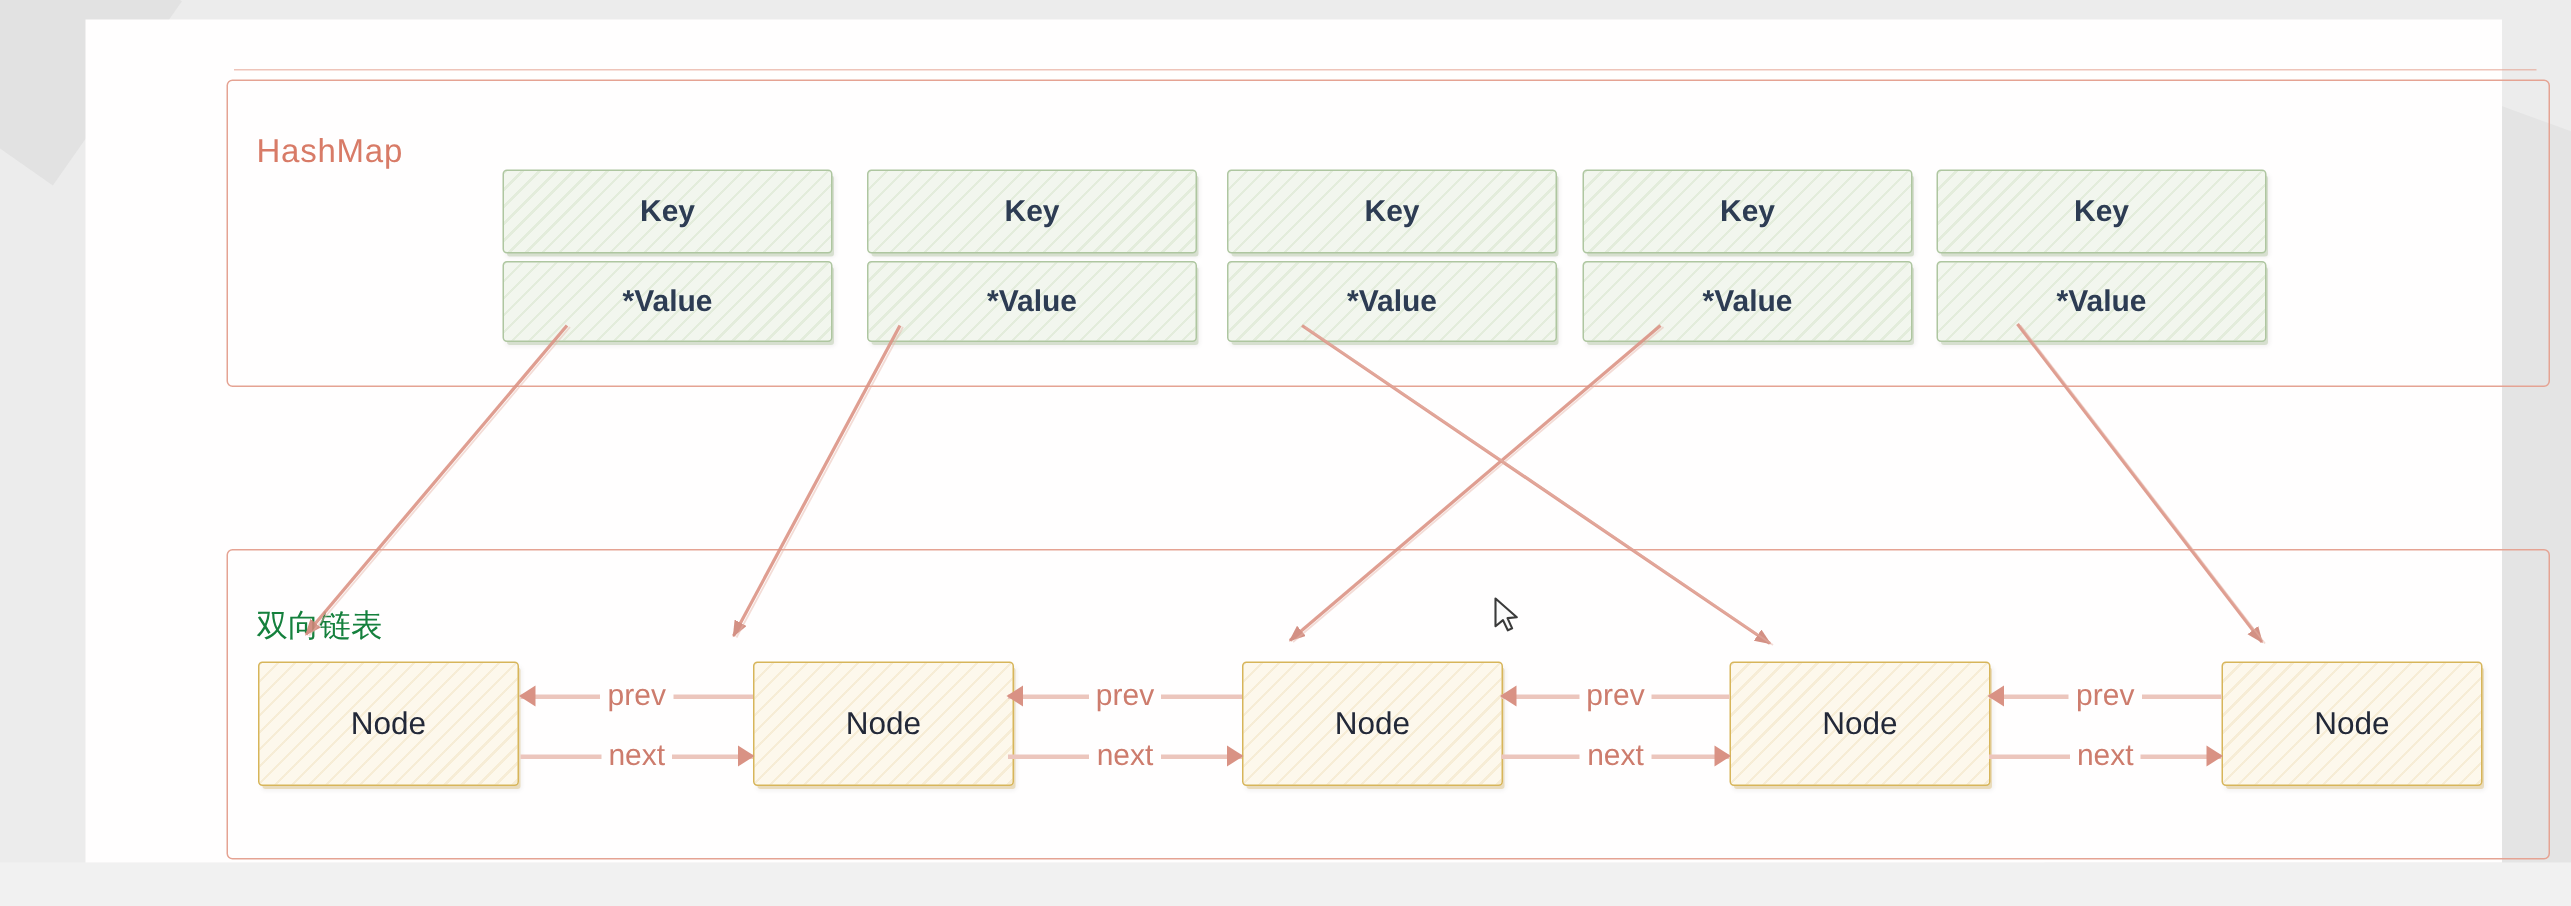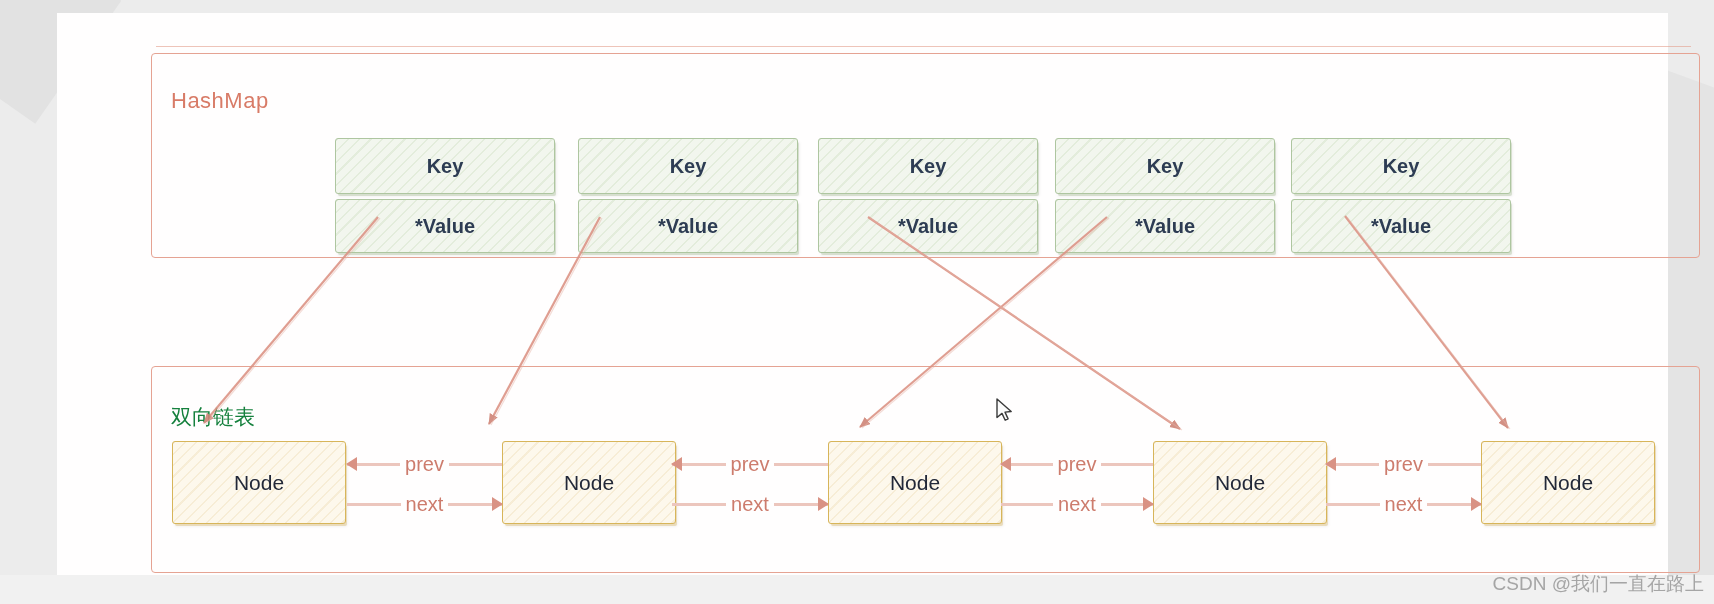--- a/index.html
+++ b/index.html
@@ -30,21 +30,21 @@
   .ghost-watermark { position:absolute; left:196px; top:6px; font-size:27px; font-weight:bold;
     color:rgba(198,192,180,.30); letter-spacing:2px; white-space:nowrap; }
 
   
   .kv-col { position:absolute; top:59px; width:220px; }
   .kv-box { width:220px; border:1.6px solid #aec6a0; border-radius:3px; background:#f2f6ee;
     background-image:repeating-linear-gradient(135deg, rgba(168,198,146,.20) 0 1.5px, transparent 1.5px 8px);
     box-shadow:2px 3px 0 -1px rgba(150,180,125,.30), 2px 3px 3px rgba(0,0,0,.05);
     display:flex; align-items:center; justify-content:center;
     font-size:20px; font-weight:600; color:#2d3c53; }
-  .kv-key { height:56px;margin-top:25px; }
+  .kv-key { height:56px; }
   .kv-value { height:54px; margin-top:5px; }
   .col-1 { left:183px; } .col-2 { left:426px; } .col-3 { left:666px; } .col-4 { left:903px; } .col-5 { left:1139px; }
 
   
   .node-box { position:absolute; top:74px; width:174px; height:83px;
     border:1.8px solid #d7b55a; border-radius:3px; background:#fdf8ec;
     background-image:repeating-linear-gradient(135deg, rgba(214,178,98,.16) 0 1.5px, transparent 1.5px 8px);
     box-shadow:2px 3px 0 -1px rgba(214,178,90,.35), 2px 3px 3px rgba(0,0,0,.05);
     display:flex; align-items:center; justify-content:center;
     font-size:21px; font-weight:400; color:#222838; }
@@ -169,14 +169,13 @@
       <path d="M600,217 L489,424"></path>
       <path d="M868,217 L1180,429"></path>
       <path d="M1107,217 L860,427"></path>
       <path d="M1345,216 L1508,428"></path>
     </g>
     <g transform="translate(997,399)">
       <path d="M0,0 L0,18.5 L5,14.4 L8.2,21.2 L11.1,19.9 L8,13.1 L14.2,12.5 Z" fill="#fbfbfb" stroke="#3a3a3a" stroke-width="1.4" stroke-linejoin="round"></path>
     </g>
   </svg>
 
-  <div class="csdn-watermark">CSDN @我们一直在路上</div>
 </div>
 
 </body></html>

